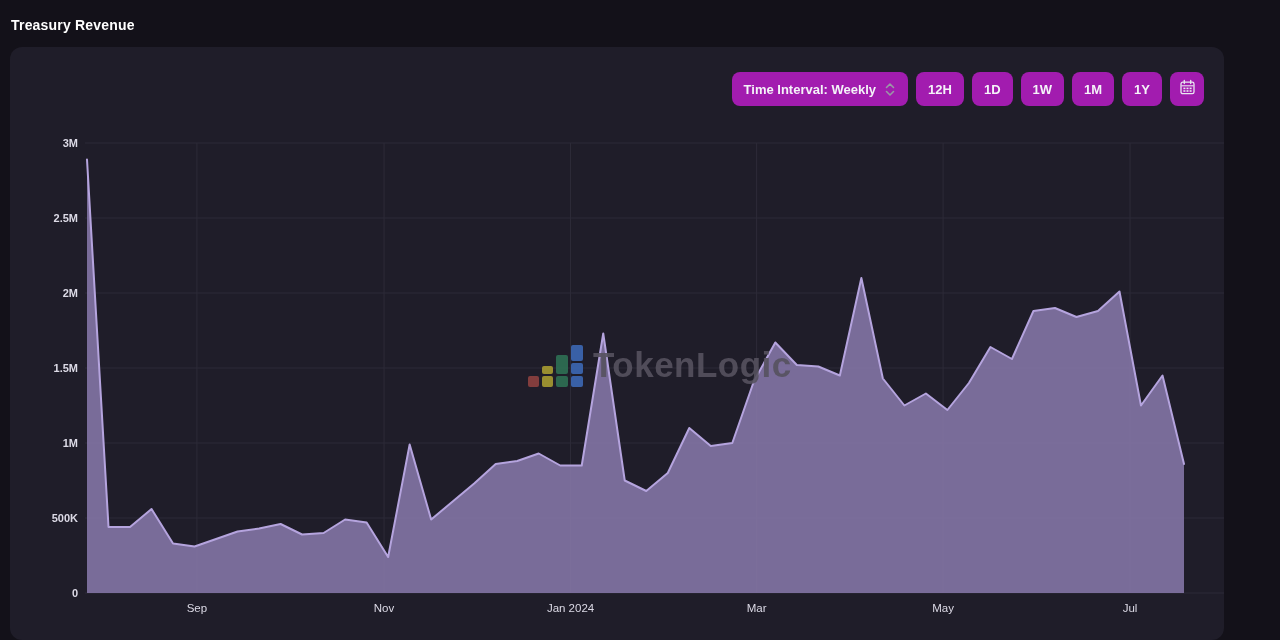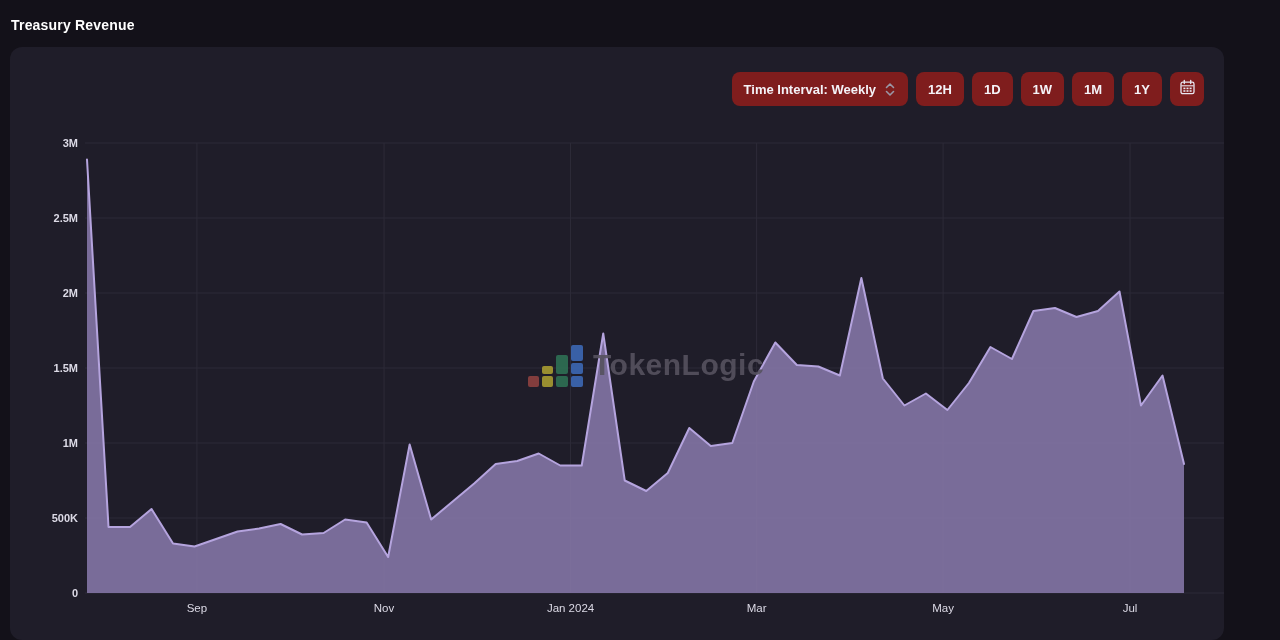--- a/index.html
+++ b/index.html
@@ -26,21 +26,21 @@
   }
   .controls {
     position: absolute;
     top: 25px; right: 20px;
     display: flex;
     gap: 8px;
     align-items: center;
   }
   .ctl-btn {
     height: 34px;
-    background: #7f1d1d;
+    background: #a21caf;
     border: none;
     border-radius: 8px;
     color: #f4f3f8;
     font-family: "Liberation Sans", sans-serif;
     font-size: 13px;
     font-weight: 700;
     padding: 0 12px;
     display: flex;
     align-items: center;
     justify-content: center;
@@ -67,21 +67,21 @@
     display: flex;
     align-items: center;
     gap: 10px;
     pointer-events: none;
     opacity: 0.9;
   }
   .wm-logo { display: flex; align-items: flex-end; gap: 3px; height: 43px; }
   .wm-col { display: flex; flex-direction: column; gap: 2px; justify-content: flex-end; }
   .wm-block { border-radius: 2px; }
   .wm-text {
-    font-size: 30px;
+    font-size: 35px;
     font-weight: 700;
     color: #56525f;
     letter-spacing: 0.5px;
     margin-bottom: 2px;
   }
 </style>
 </head>
 <body>
 
 <div class="page-title">Treasury Revenue</div>

